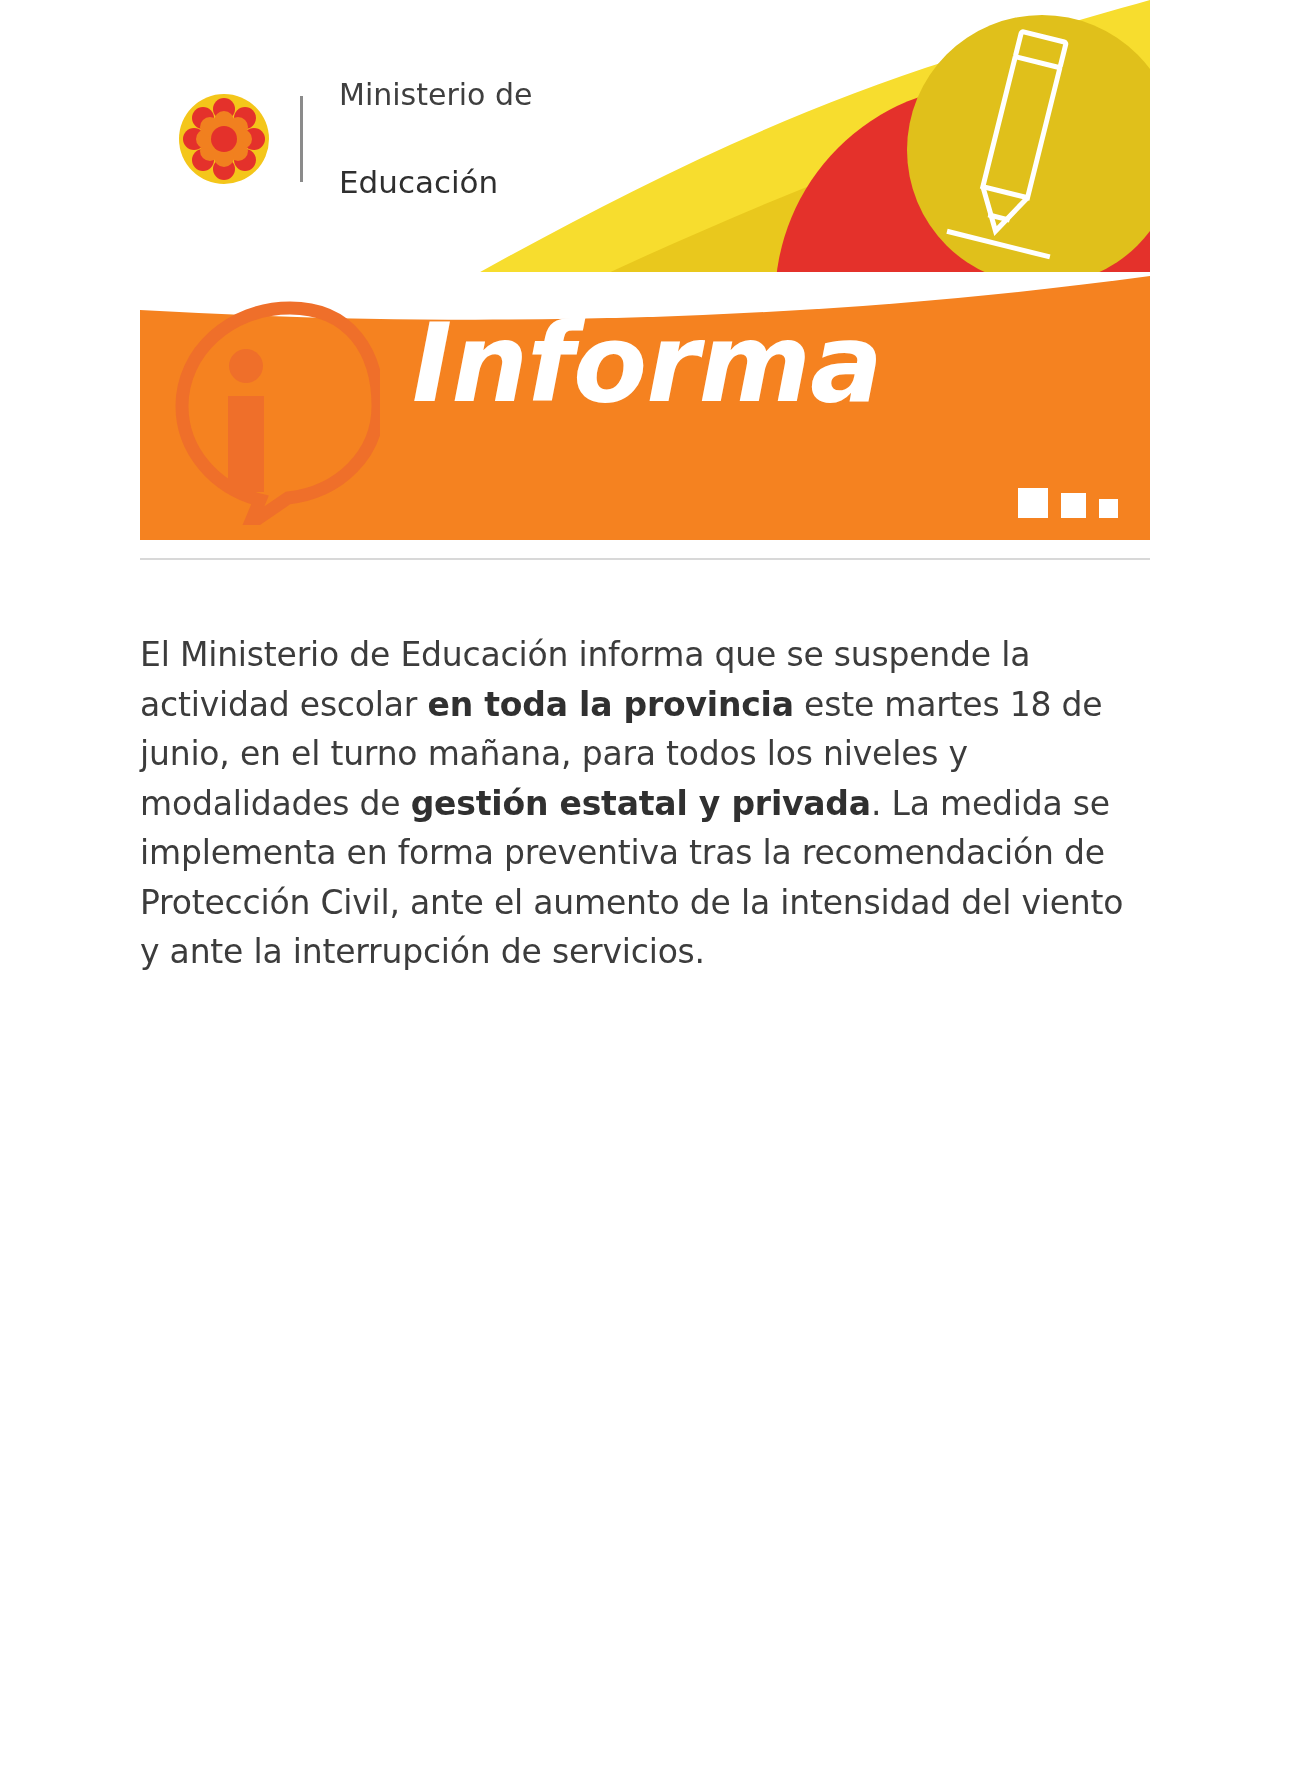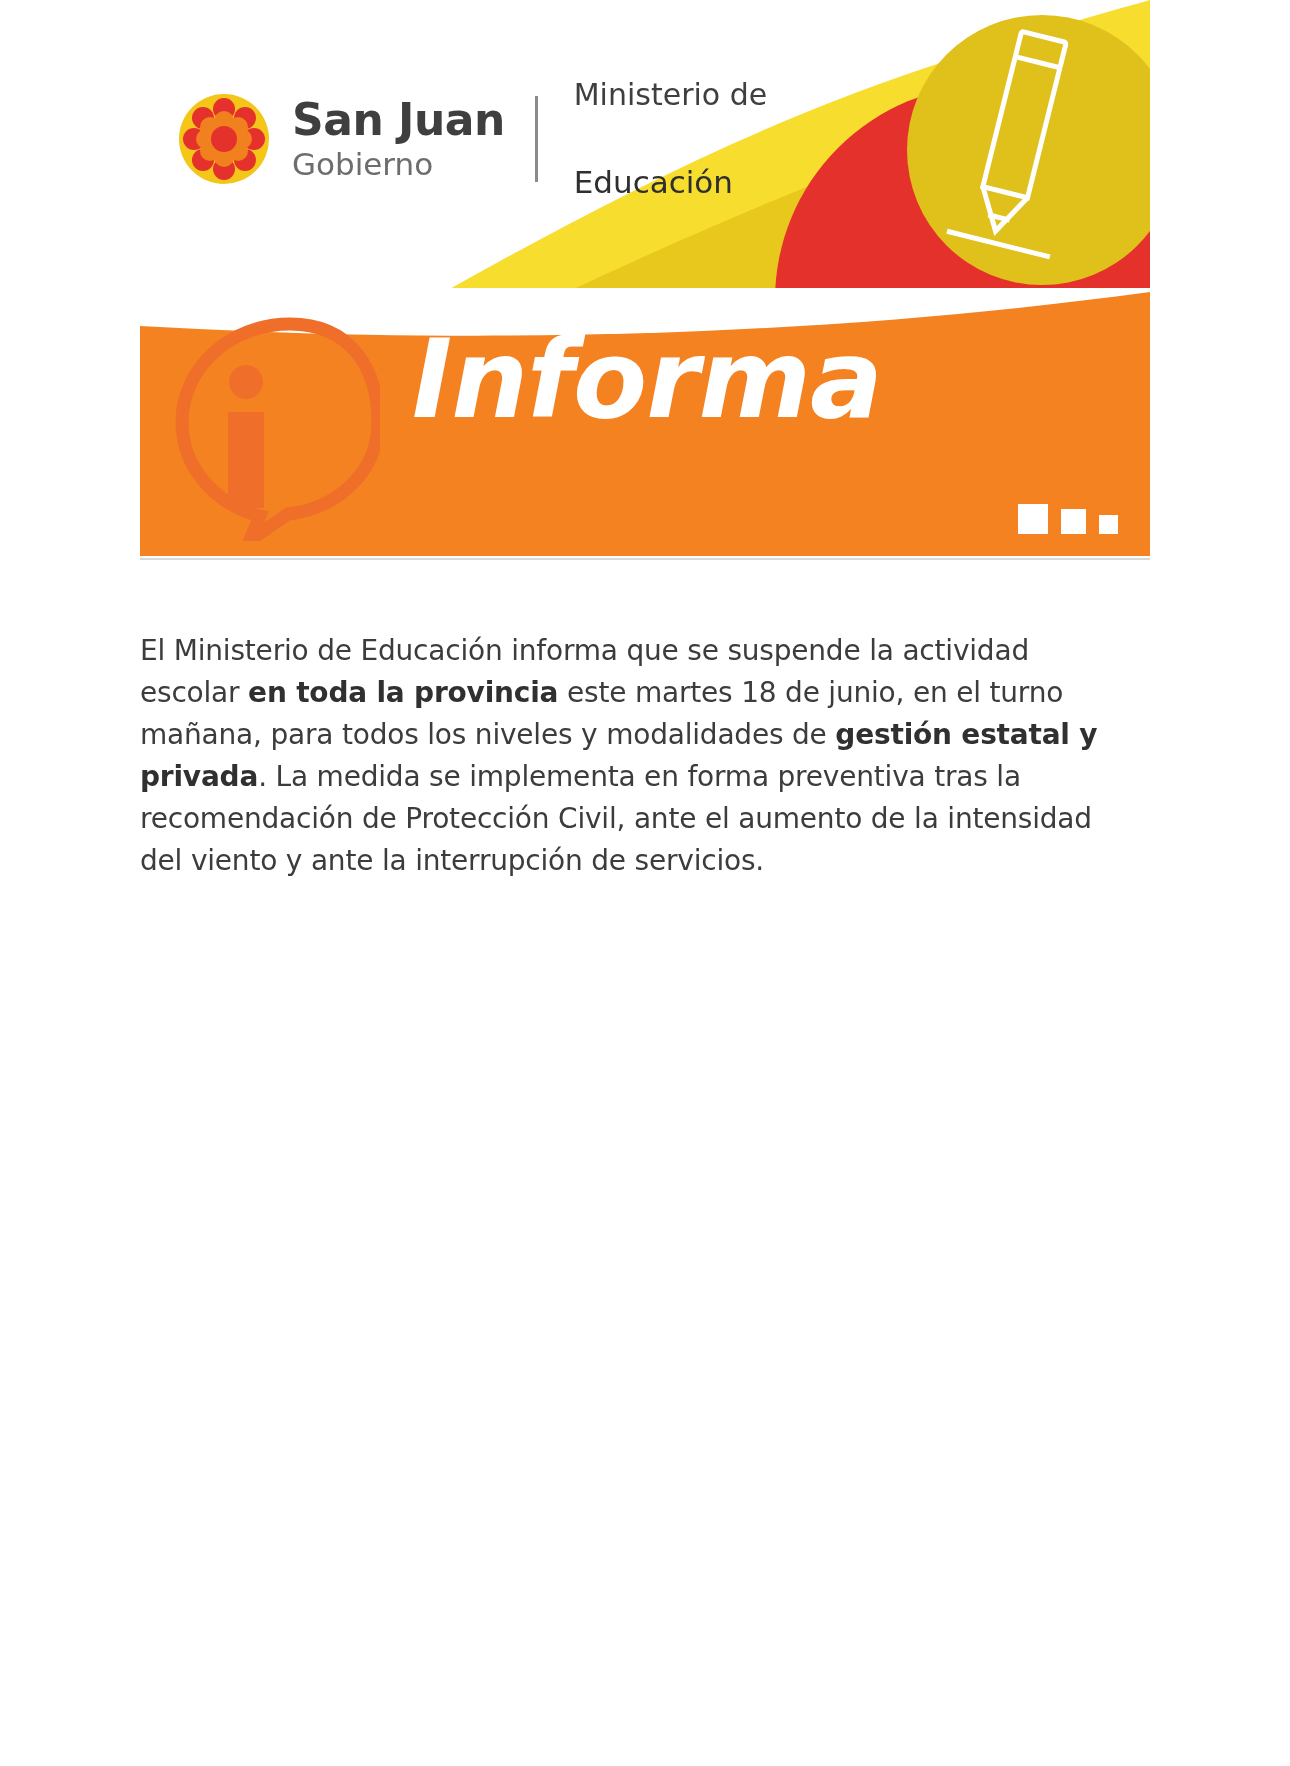--- a/index.html
+++ b/index.html
@@ -100,21 +100,21 @@
     font-size: 31px;
     font-weight: normal;
     color: #2f2f2f;
     margin-top: 4px;
   }
 
   
   .informa-strip {
     position: absolute;
     left: 0;
-    top: 288px;
+    top: 272px;
     width: 1010px;
     height: 268px;
     background: #f58220;
     overflow: hidden;
   }
 
   .informa-wave {
     position: absolute;
     left: 0;
     top: -2px;
@@ -171,21 +171,21 @@
   
   .content {
     width: 1010px;
     margin: 0 auto;
     padding: 70px 0 0 0;
     box-sizing: border-box;
   }
 
   .para {
     font-family: "DejaVu Sans", sans-serif;
-    font-size: 28px;
+    font-size: 33px;
     line-height: 1.50;
     color: #3c3c3c;
     margin: 0 16px 46px 0;
     letter-spacing: -0.2px;
   }
   .para b { font-weight: bold; color: #303030; }
 </style>
 </head>
 <body>
 
@@ -242,24 +242,20 @@
             <circle cx="60" cy="58" r="10"></circle>
             <circle cx="46" cy="64" r="10"></circle>
             <circle cx="32" cy="58" r="10"></circle>
             <circle cx="28" cy="46" r="10"></circle>
             <circle cx="32" cy="34" r="10"></circle>
           </g>
           <circle cx="46" cy="46" r="13" fill="#e4312b"></circle>
         </svg>
       </span>
 
-      <span class="logo-text">
-        <span class="l1">San Juan</span>
-        <span class="l2">Gobierno</span>
-      </span>
 
       <span class="logo-divider"></span>
 
       <span class="ministry-text">
         <span class="m1">Ministerio de</span>
         <span class="m2">Educación</span>
       </span>
     </div>
 
     <div class="informa-strip">

